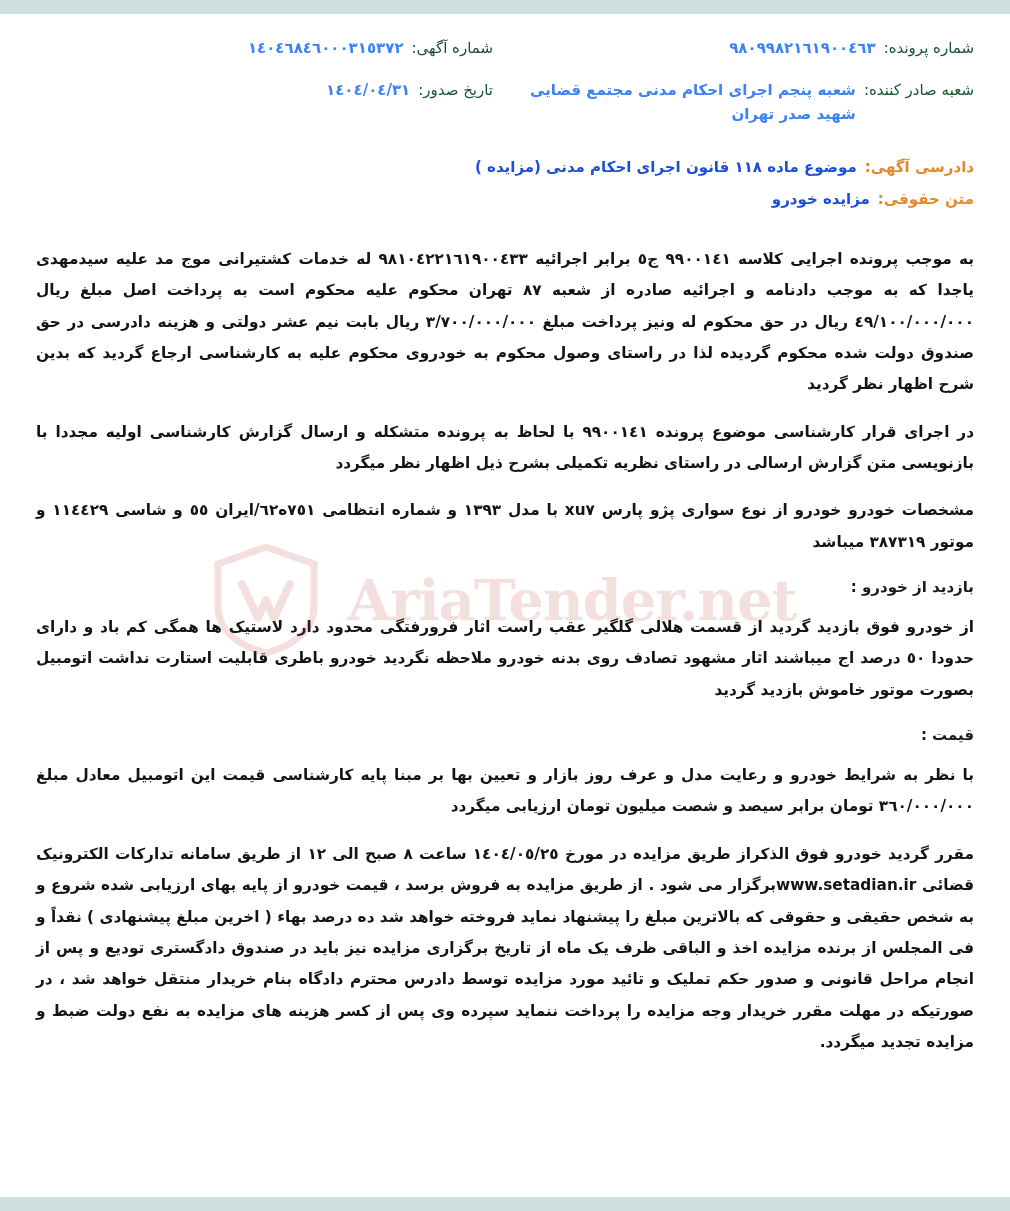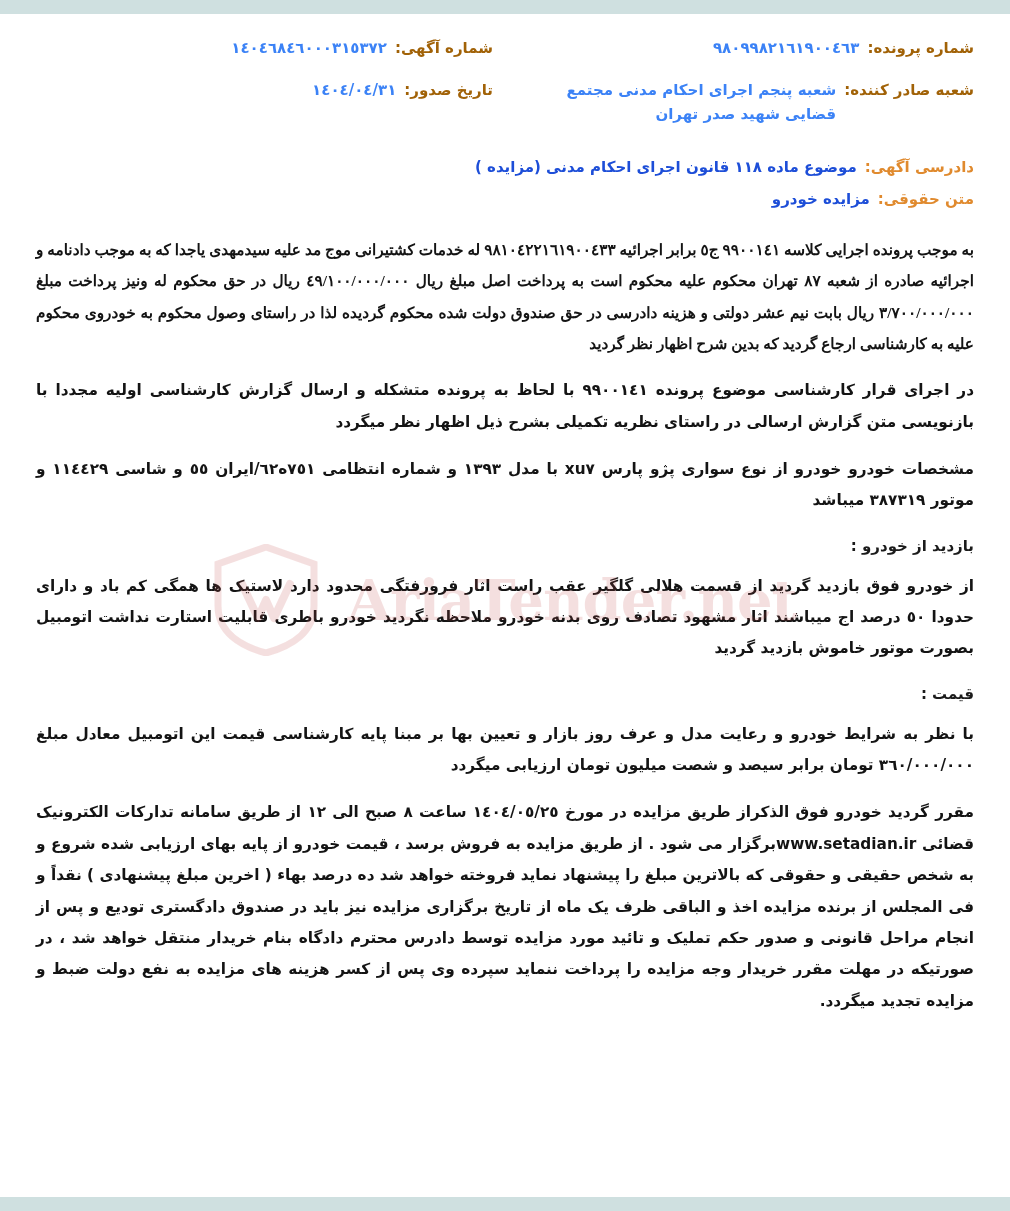--- a/index.html
+++ b/index.html
@@ -50,22 +50,22 @@
   }
   .meta-row {
     display: flex;
     flex-direction: row;
     align-items: flex-start;
     gap: 8px;
     margin-bottom: 18px;
     line-height: 1.6;
   }
   .meta-label {
-    color: #a16207;
-    font-weight: bold;
+    color: #14532d;
+    font-weight: normal;
     font-size: 15px;
     white-space: nowrap;
   }
   .meta-value {
     color: #3b82f6;
     font-weight: bold;
     font-size: 15px;
   }
   .meta-col.left .meta-row { justify-content: flex-start; }
   .meta-col.right .meta-row { justify-content: flex-start; }
@@ -98,21 +98,21 @@
   }
   p.body {
     font-size: 15.3px;
     font-weight: bold;
     line-height: 2.05;
     text-align: justify;
     text-align-last: right;
     margin: 16px 0 0 0;
     color: #141414;
   }
-  p.body.first { margin-top: 26px; font-family: Liberation Serif, serif; }
+  p.body.first { margin-top: 36px; }
   .ltr-inline {
     direction: ltr;
     unicode-bidi: isolate;
     display: inline-block;
   }
   .watermark {
     position: absolute;
     left: 50%;
     top: 540px;
     transform: translateX(-50%);

